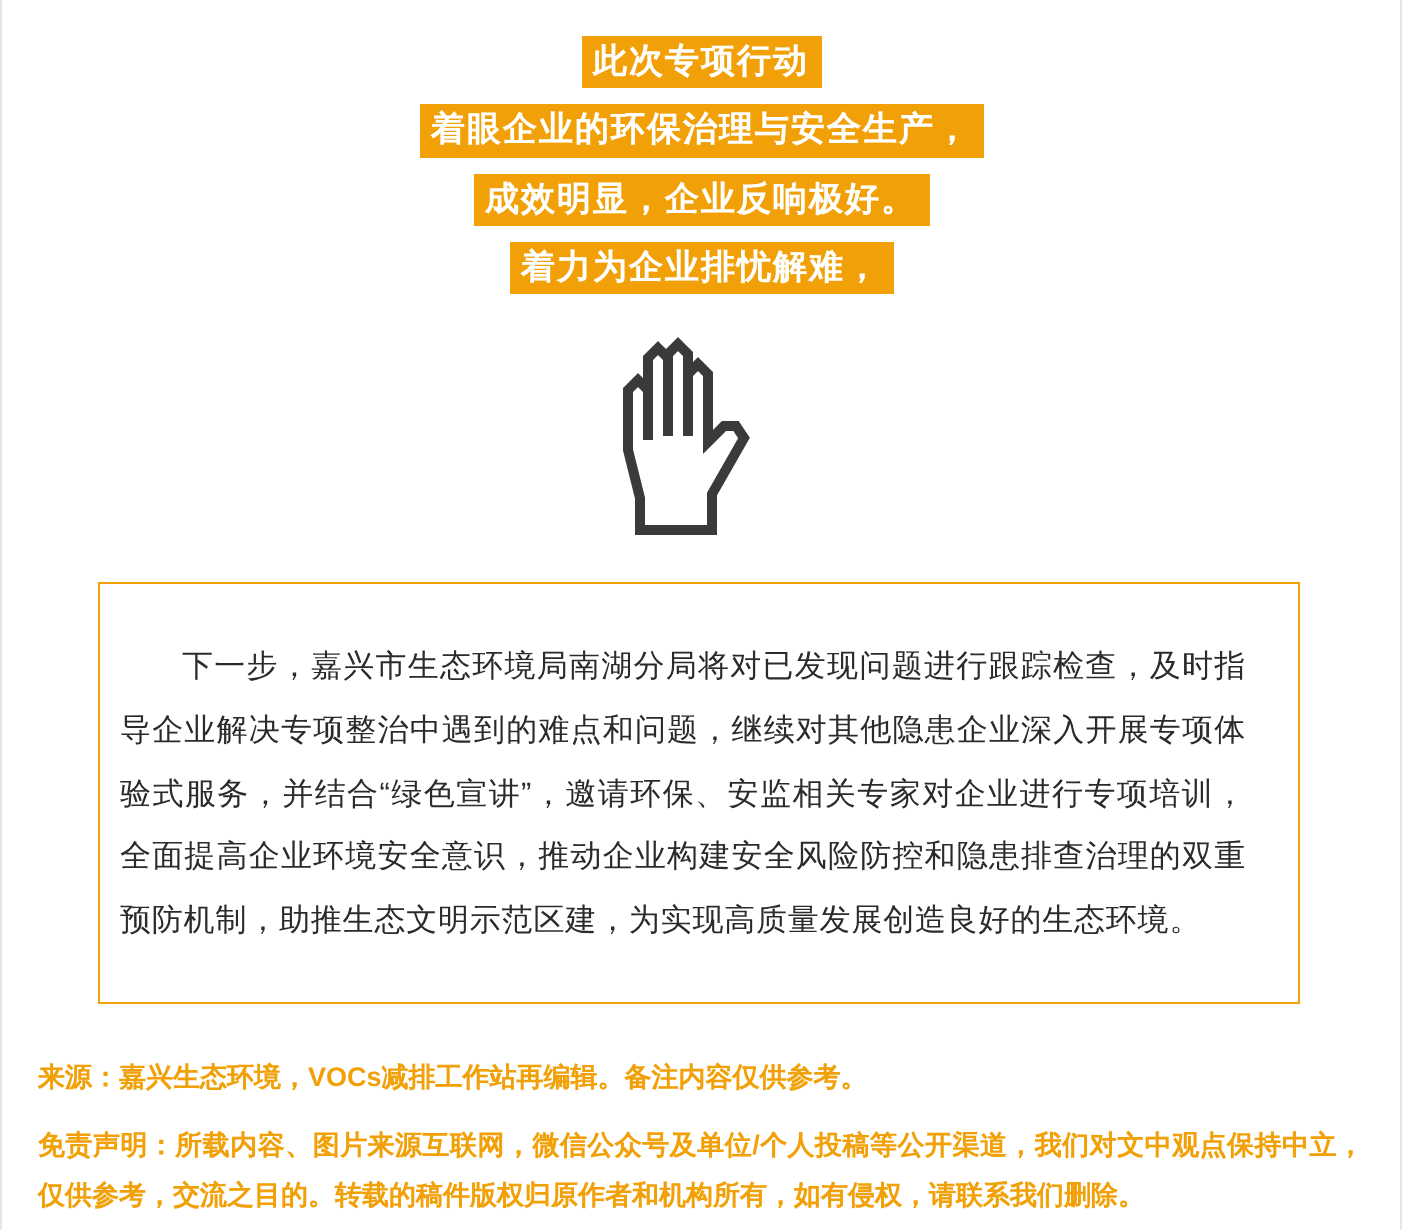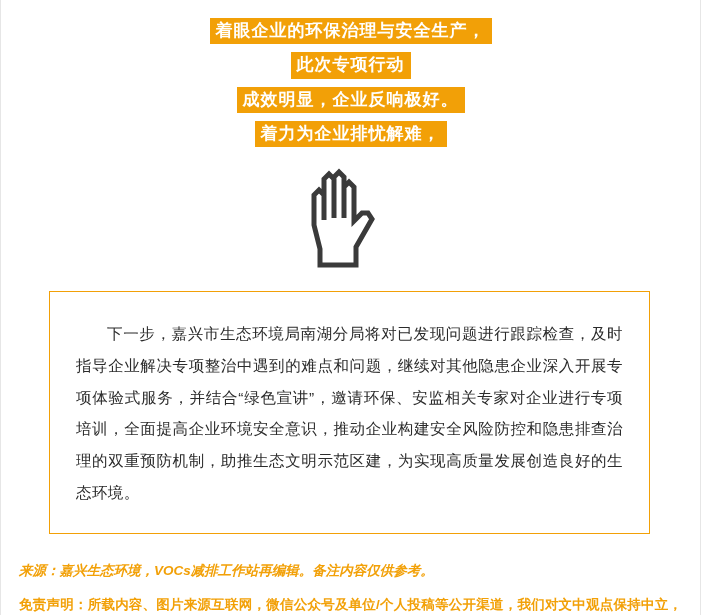--- a/index.html
+++ b/index.html
@@ -56,21 +56,21 @@
   }
   .hand-wrap svg {
     display: block;
   }
 
   
   .textbox {
     margin: 12px 50px 0 48px;
     border: 1px solid #f2a007;
     box-sizing: border-box;
-    padding: 26px 26px 24px 26px;
+    padding: 26px 26px 24px 10px;
   }
   .textbox p {
     margin: 0;
     color: #2b2b2b;
     font-size: 15.5px;
     line-height: 2.05;
     text-align: justify;
     text-indent: 2em;
     letter-spacing: 0.4px;
   }
@@ -78,38 +78,37 @@
   
   .footer {
     margin: 26px 18px 0 18px;
   }
   .footer-source {
     color: #f2a007;
     font-size: 13.5px;
     font-weight: bold;
     line-height: 1.6;
     margin-bottom: 12px;
-    font-style: italic;
   }
   .footer-disclaimer {
     color: #f2a007;
     font-size: 13.5px;
     font-weight: bold;
     line-height: 1.85;
     text-align: justify;
   }
 </style>
 </head>
 <body>
 
 <div class="page">
 
   <div class="headline">
+    <div class="headline-line"><span>此次专项行动</span></div>
     <div class="headline-line"><span>着眼企业的环保治理与安全生产，</span></div>
-    <div class="headline-line"><span>此次专项行动</span></div>
     <div class="headline-line"><span>成效明显，企业反响极好。</span></div>
     <div class="headline-line"><span>着力为企业排忧解难，</span></div>
   </div>
 
   <div class="hand-wrap">
     <svg width="105" height="120" viewBox="0 0 105 120" aria-hidden="true">
       <g fill="none" stroke="#3a3a3a" stroke-width="5" stroke-linejoin="miter" stroke-linecap="butt">
         <path d="M16 64 L16 34 L21 29 L26 34 L26 59 L26 18 L31 13 L36 18 L36 57 L36 16 L41 11 L46 16 L46 57 L46 26 L51 21 L56 26 L56 60 L64 52 L70 52 L74 58 L58 86 L58 104 L22 104 L22 88 Z"></path>
       </g>
     </svg>

